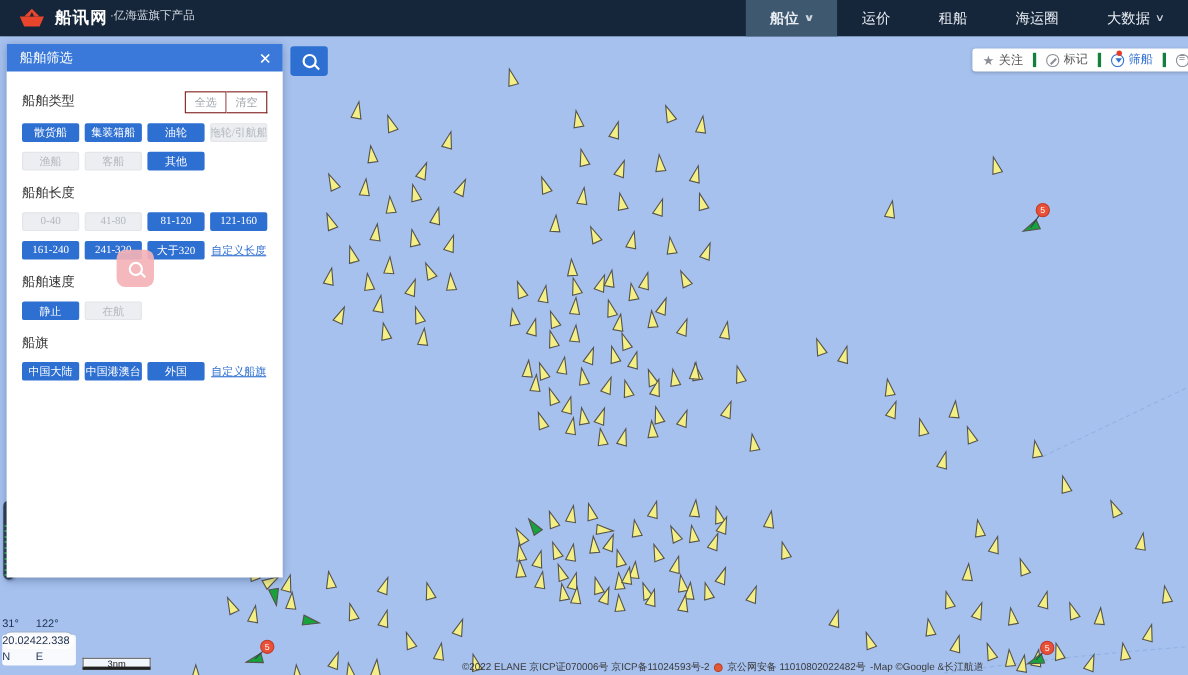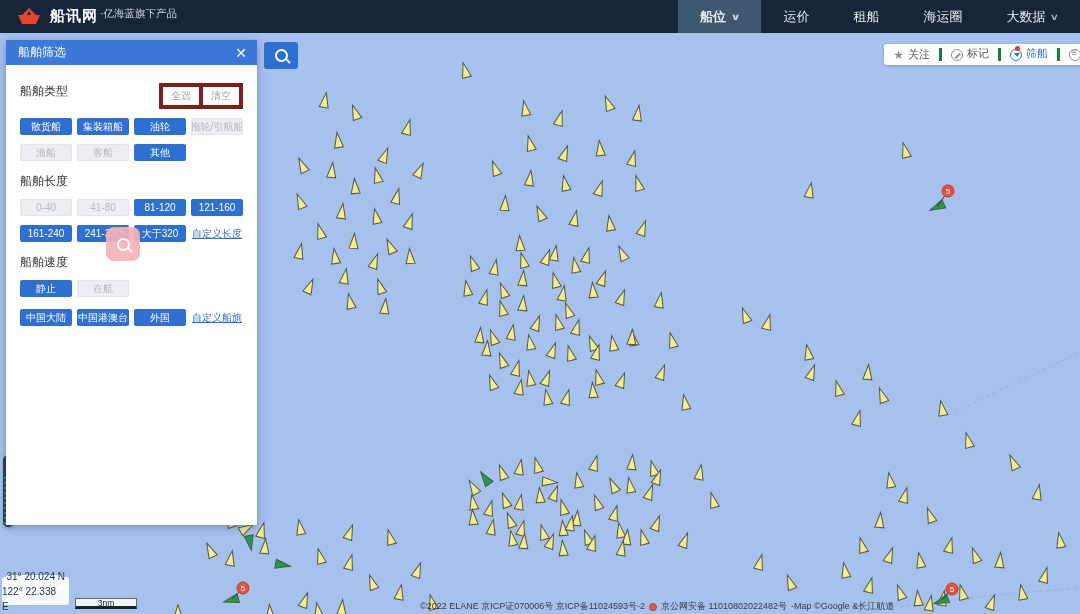--- a/index.html
+++ b/index.html
@@ -23,24 +23,24 @@
 
   
   .panel { position:absolute; left:6px; top:40px; width:251px; height:485px; background:#fff; box-shadow:0 2px 8px rgba(20,40,80,.35); z-index:60; }
   .panel-header { height:25px; background:#3a79d9; display:flex; align-items:center; padding:0 10px 0 12px; }
   .panel-title { color:#fff; font-size:12px; }
   .panel-close { margin-left:auto; color:#fff; font-size:14px; line-height:1; cursor:pointer; }
   .panel-body { padding:12px 14px; }
   .sec-head { display:flex; align-items:flex-start; margin:6px 0 9px; }
   .sec-label { font-size:12px; color:#333; }
   .sec-actions { margin-left:auto; display:flex; }
-  .sec-action { font-size:10px; color:#a0a6ad; background:#fff; border:4px solid #7f1d1d; padding:2px 8px; cursor:pointer; }
+  .sec-action { font-size:10px; color:#a0a6ad; background:#fff; border:1px solid #7f1d1d; padding:2px 8px; cursor:pointer; }
   .sec-action + .sec-action { border-left:none; }
   .btn-grid { display:grid; grid-template-columns:repeat(4,52px); gap:9px 5px; margin-bottom:12px; align-items:center; }
-  .fbtn { height:17px; font-size:10px; border-radius:2px; display:flex; align-items:center; justify-content:center; cursor:pointer; white-space:nowrap; overflow:hidden; }
+  .fbtn { height:17px; font-size:10px; border-radius:2px; display:flex; align-items:center; justify-content:center; cursor:pointer; white-space:nowrap; overflow:hidden;font-family:Liberation Serif, serif; }
   .fbtn.active { background:#2e6fd2; color:#fff; }
   .fbtn.inactive { background:#eceef1; color:#b3b8bf; border:1px solid #e2e5e9; }
   .flink { font-size:10px; color:#2e6fd2; text-decoration:underline; cursor:pointer; text-align:center; }
 
   
   .cursor-overlay { position:absolute; left:106px; top:227px; width:34px; height:34px; background:rgba(243,178,183,.92); border-radius:8px; z-index:70; display:flex; align-items:center; justify-content:center; }
   .mag-w { width:13px; height:13px; border:2px solid #fff; border-radius:50%; position:relative; }
   .mag-w::after { content:""; position:absolute; width:2px; height:6px; background:#fff; right:-3px; bottom:-4px; transform:rotate(-45deg); }
 
   
@@ -58,21 +58,21 @@
   .mt-ic.menu::after { content:"≡"; position:absolute; left:1.5px; top:-3px; font-size:10px; color:#8a8f96; }
   .red-dot { position:absolute; width:5px; height:5px; border-radius:50%; background:#e53d2c; left:14px; top:-2px; }
   .mt-item.blue { color:#2e6fd2; }
 
   
   .vslider { position:absolute; left:3px; top:455px; width:10px; height:72px; background:#2c4054; border-radius:5px; z-index:40; overflow:hidden; box-shadow:1px 1px 3px rgba(0,0,0,.3); cursor:pointer; }
   .vslider-stripes { position:absolute; left:1px; right:1px; top:22px; bottom:3px; background:repeating-linear-gradient(to bottom,#2f9e4f 0 2px,#2c4054 2px 5px); }
 
   
   .zoom-pill { position:absolute; left:2px; top:557px; width:66px; height:17px; background:rgba(255,255,255,.9); border:1px solid #9fb0c8; border-radius:8px; font-size:10px; color:#333; display:flex; align-items:center; justify-content:center; z-index:45;margin-top:17px; }
-  .coord-box { position:absolute; left:2px; top:577px; width:67px; height:28px; background:rgba(255,255,255,.92); border-radius:3px; font-size:10px; color:#1c2f52; display:flex; flex-direction:column; align-items:flex-end; justify-content:center; padding-right:4px; line-height:1.5; z-index:45; }
+  .coord-box { position:absolute; left:2px; top:577px; width:67px; height:28px; background:rgba(255,255,255,.92); border-radius:3px; font-size:10px; color:#1c2f52; display:flex; flex-direction:row; align-items:flex-end; justify-content:center; padding-right:4px; line-height:1.5; z-index:45; }
   .scale-bar { position:absolute; left:75px; top:598px; width:62px; height:11px; background:rgba(255,255,255,.85); border:1px solid #666; border-bottom:3px solid #222; font-size:8.5px; color:#222; display:flex; align-items:center; justify-content:center; z-index:45; }
 
   
   .footer { position:absolute; left:420px; top:600px; font-size:9px; color:#3a3a3a; white-space:nowrap; z-index:45; display:flex; align-items:center; gap:4px; }
   .sec-badge { display:inline-block; width:8px; height:8px; border-radius:50%; background:#e2593a; border:1px solid #b8432a; }
 </style>
 </head>
 <body>
 
 <div class="navbar">
@@ -361,20 +361,23 @@
         <span class="fbtn active">大于320</span>
         <span class="flink">自定义长度</span>
       </div>
       <div class="sec-head">
         <span class="sec-label">船舶速度</span>
       </div>
       <div class="btn-grid">
         <span class="fbtn active">静止</span>
         <span class="fbtn inactive">在航</span>
       </div>
+      <div class="sec-head">
+        <span class="sec-label">船旗</span>
+      </div>
       <div class="btn-grid">
         <span class="fbtn active">中国大陆</span>
         <span class="fbtn active">中国港澳台</span>
         <span class="fbtn active">外国</span>
         <span class="flink">自定义船旗</span>
       </div>
     </div>
 </div>
 
 <div class="cursor-overlay">

